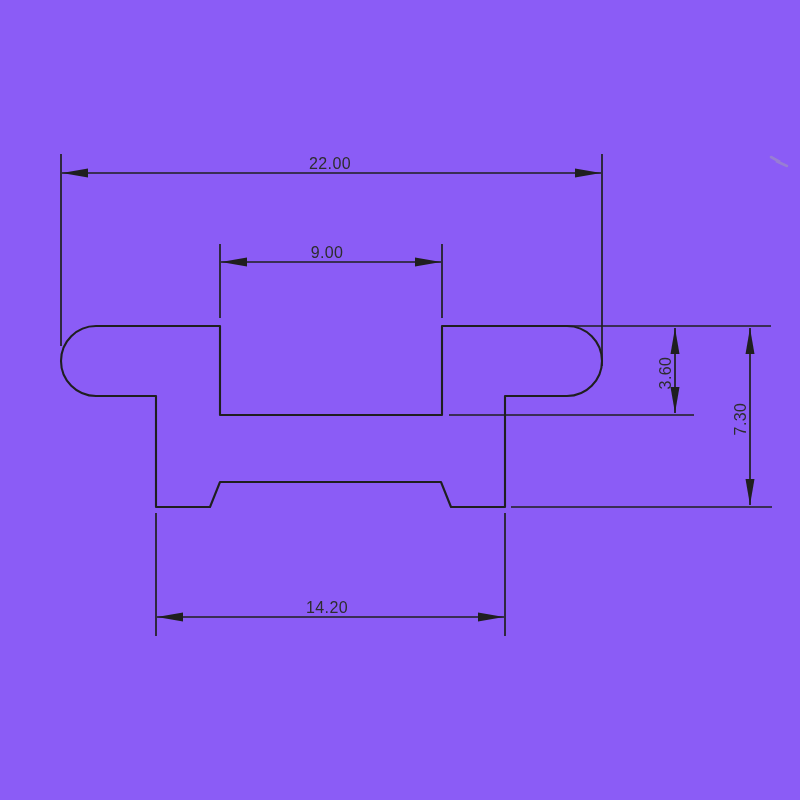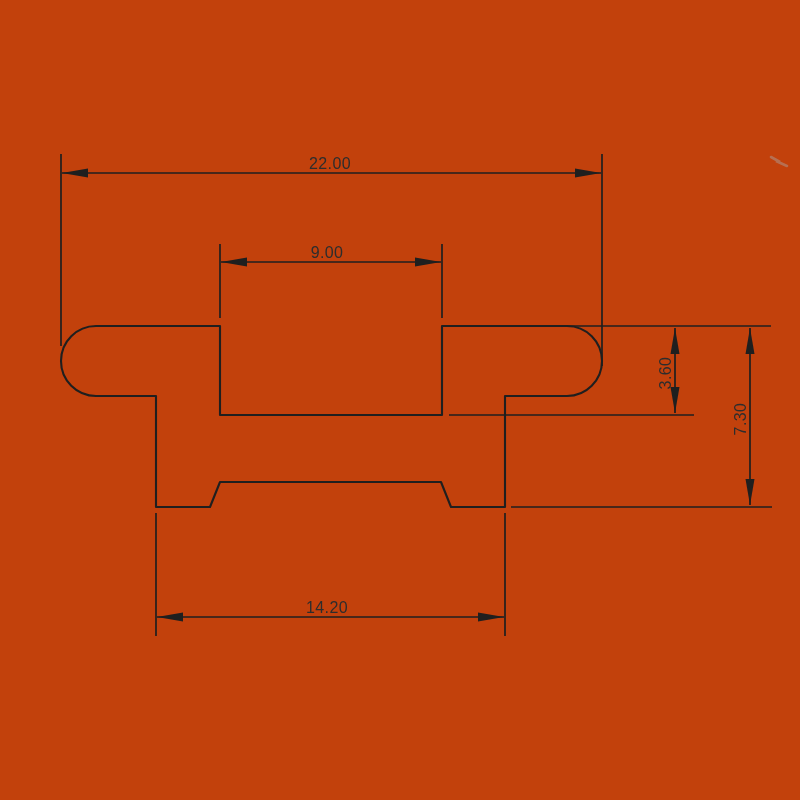--- a/index.html
+++ b/index.html
@@ -1,20 +1,20 @@
 <!DOCTYPE html>
 <html><head>
 <meta charset="utf-8">
 <style>
   html,body{
     margin:0;padding:0;background:#ffffff;
     font-family:"Liberation Sans", sans-serif;
   }
   .canvas{
-    position:relative;width:800px;height:800px;background:#c2410c;overflow:hidden;
+    position:relative;width:800px;height:800px;background:#8b5cf6;overflow:hidden;
   }
   svg{display:block}
   .profile{
     fill:none;stroke:#1f1f1f;stroke-width:2.1;
     stroke-linejoin:round;stroke-linecap:round;
   }
   .dim-line{stroke:#1f1f1f;stroke-width:1.7;stroke-linecap:butt;fill:none}
   .ext-line{stroke:#1f1f1f;stroke-width:1.7;stroke-linecap:butt;fill:none}
   .arrow{fill:#1f1f1f;stroke:none}
   .dim-text{

